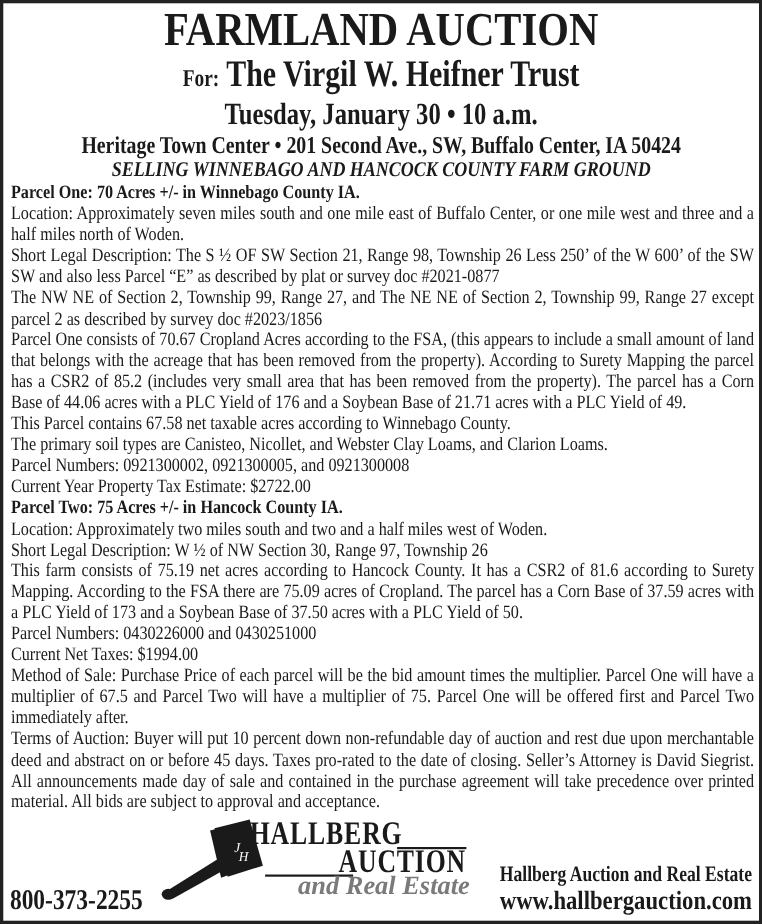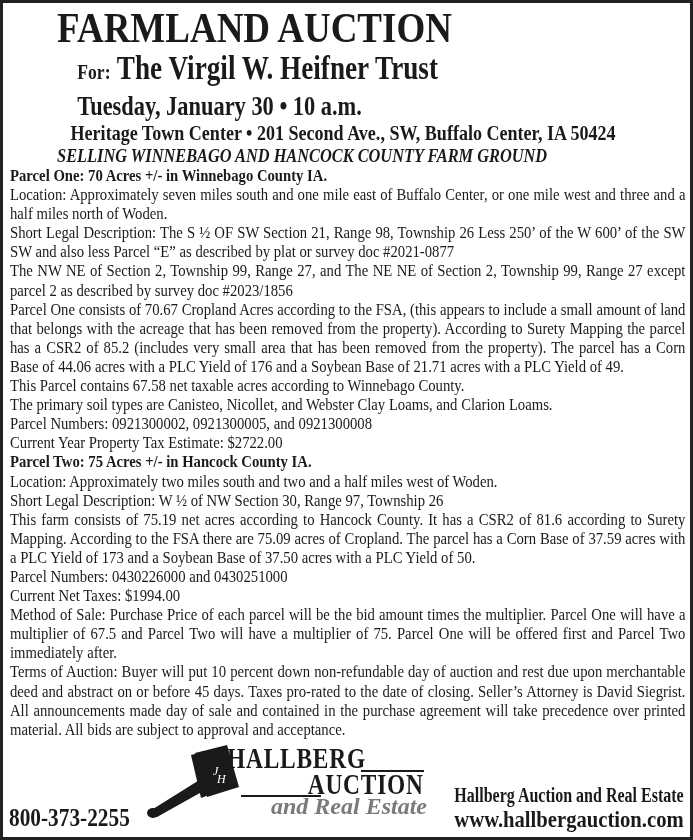--- a/index.html
+++ b/index.html
@@ -8,21 +8,21 @@
     position: relative;
     box-sizing: border-box;
     width: 693px; height: 840px;
     border: 3px solid #222;
     border-top-width: 3px;
     background: #fff;
     color: #1a1a1a;
     font-family: "Liberation Serif", "DejaVu Serif", serif;
     padding: 0 7px 0 7px;
   }
-  .hdr { text-align: left; }
+  .hdr { text-align: center; }
   .title {
     font-family: "Liberation Serif", serif;
     font-weight: bold;
     font-size: 43px;
     line-height: 44px;
     margin-top: 3px;
     letter-spacing: 0px;
     transform: scaleX(0.86);
     transform-origin: center;
   }

